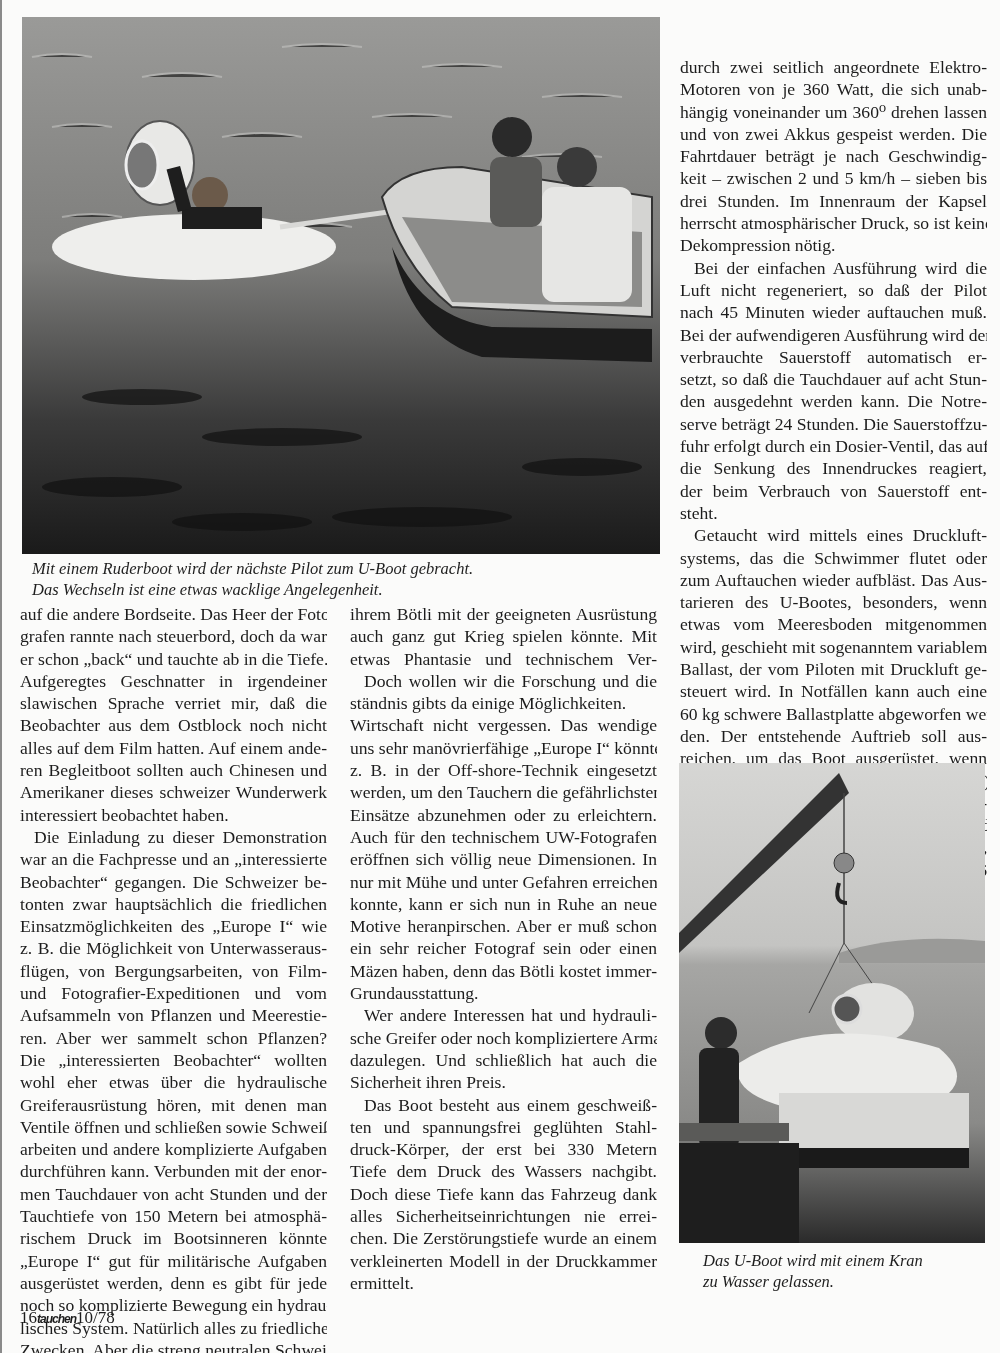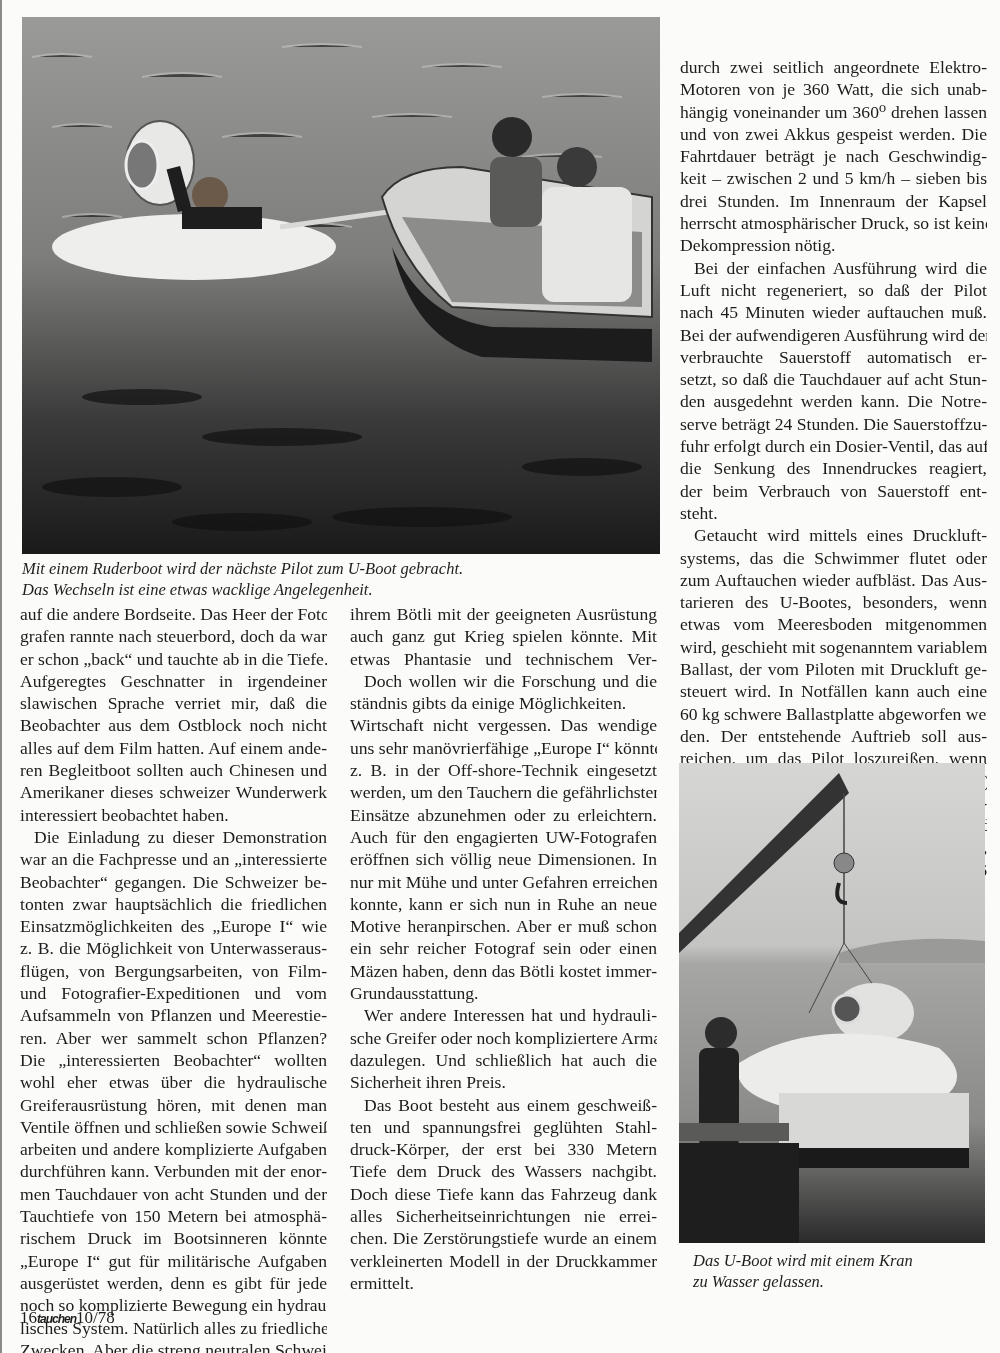--- a/index.html
+++ b/index.html
@@ -9,21 +9,21 @@
     font-family: "Liberation Serif", "DejaVu Serif", serif;
     color: #1c1c1c;
   }
   .left-rule { position: absolute; left: 0; top: 0; width: 2px; height: 1353px; background: #8a8a8a; }
   .photo { position: absolute; overflow: hidden; }
   .photo svg { display: block; width: 100%; height: 100%; }
   .caption {
     position: absolute; font-style: italic; font-size: 16.5px; line-height: 21px;
     color: #1f1f1f;
   }
-  .caption div { white-space: nowrap; }
+  .caption div { white-space: nowrap; margin-left: 10px; }
   .col {
     position: absolute; font-size: 17.6px; line-height: 22.3px;
     text-align: justify; hyphens: manual;
   }
   .col .line { display: block; text-align: justify; text-align-last: justify; white-space: nowrap; overflow: hidden; }
   .col .line.last { text-align-last: left; }
   .col .line.ind { padding-left: 14px; }
   .footer { position: absolute; left: 20px; top: 1308px; font-size: 17px; display: flex; align-items: baseline; }
   .footer .mag { font-style: italic; font-weight: bold; font-family: "Liberation Sans", sans-serif; letter-spacing: -1px; font-size: 12px; text-align: center; }
 </style>
@@ -123,21 +123,21 @@
     <span class="line">ihrem Bötli mit der geeigneten Ausrüstung</span>
     <span class="line">auch ganz gut Krieg spielen könnte. Mit</span>
     <span class="line">etwas Phantasie und technischem Ver-</span>
     <span class="line ind">Doch wollen wir die Forschung und die</span>
     <span class="line last">ständnis gibts da einige Möglichkeiten.</span>
     <span class="line">Wirtschaft nicht vergessen. Das wendige</span>
     <span class="line">uns sehr manövrierfähige „Europe I“ könnte</span>
     <span class="line">z. B. in der Off-shore-Technik eingesetzt</span>
     <span class="line">werden, um den Tauchern die gefährlichsten</span>
     <span class="line">Einsätze abzunehmen oder zu erleichtern.</span>
-    <span class="line">Auch für den engagierten UW-Fotografen</span>
+    <span class="line">Auch für den technischem UW-Fotografen</span>
     <span class="line">eröffnen sich völlig neue Dimensionen. In</span>
     <span class="line">nur mit Mühe und unter Gefahren erreichen</span>
     <span class="line">konnte, kann er sich nun in Ruhe an neue</span>
     <span class="line">Motive heranpirschen. Aber er muß schon</span>
     <span class="line">ein sehr reicher Fotograf sein oder einen</span>
     <span class="line">Mäzen haben, denn das Bötli kostet immer-</span>
     <span class="line last">Grundausstattung.</span>
     <span class="line ind">Wer andere Interessen hat und hydrauli-</span>
     <span class="line">sche Greifer oder noch kompliziertere Arma-</span>
     <span class="line">dazulegen. Und schließlich hat auch die</span>
@@ -178,21 +178,21 @@
     <span class="line ind">Getaucht wird mittels eines Druckluft-</span>
     <span class="line">systems, das die Schwimmer flutet oder</span>
     <span class="line">zum Auftauchen wieder aufbläst. Das Aus-</span>
     <span class="line">tarieren des U-Bootes, besonders, wenn</span>
     <span class="line">etwas vom Meeresboden mitgenommen</span>
     <span class="line">wird, geschieht mit sogenanntem variablem</span>
     <span class="line">Ballast, der vom Piloten mit Druckluft ge-</span>
     <span class="line">steuert wird. In Notfällen kann auch eine</span>
     <span class="line">60 kg schwere Ballastplatte abgeworfen wer-</span>
     <span class="line">den. Der entstehende Auftrieb soll aus-</span>
-    <span class="line">reichen, um das Pilot loszureißen, wenn</span>
+    <span class="line">reichen, um das Boot ausgerüstet, wenn</span>
     <span class="line">es sich irgendwo verfangen hat (Fischnetze).</span>
     <span class="line">Der Auskupplungsmechanismus ist mit ei-</span>
     <span class="line">ner „Dead-man-Schaltung“ gekoppelt. Wird</span>
     <span class="line">der Pilot bewußtlos oder handlungsunfähig,</span>
     <span class="line">ertönt nach einem Zeitintervall von 6</span>
   </div>
 
 <div class="photo" style="left:679px; top:763px; width:306px; height:480px;">
   <svg viewBox="0 0 306 480" preserveAspectRatio="none">
     <defs>

